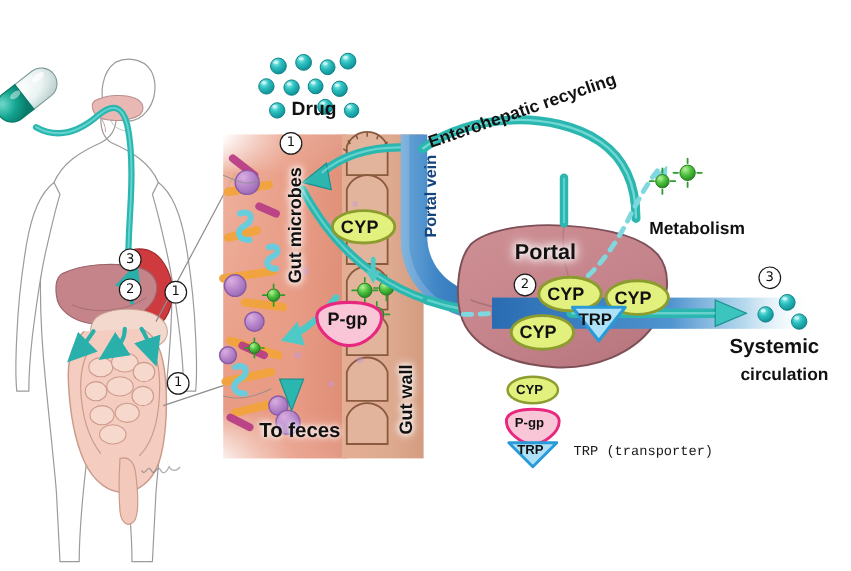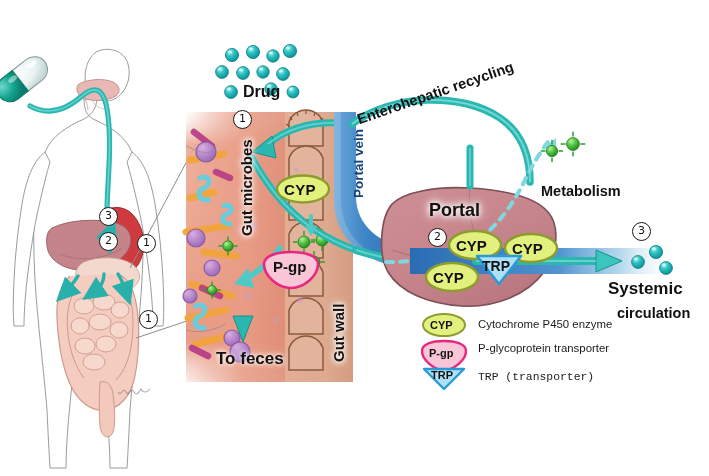--- a/index.html
+++ b/index.html
@@ -483,22 +483,20 @@
   <div class="lbl" style="left:273px;top:258px;font-size:15px;">P-gp</div>
   <div class="lbl" style="left:456px;top:237px;font-size:15px;">CYP</div>
   <div class="lbl" style="left:512px;top:240px;font-size:15px;">CYP</div>
   <div class="lbl" style="left:433px;top:269px;font-size:15px;">CYP</div>
   <div class="lbl" style="left:482px;top:258px;font-size:14px;">TRP</div>
 
   <div class="lbl" style="left:430px;top:319px;font-size:11px;">CYP</div>
   <div class="lbl" style="left:429px;top:347px;font-size:11px;">P-gp</div>
   <div class="lbl" style="left:431px;top:369px;font-size:11px;">TRP</div>
 
-  <div class="legend-text" style="left:478px;top:318px;">Cytochrome P450 enzyme</div>
-  <div class="legend-text" style="left:478px;top:342px;">P-glycoprotein transporter</div>
   <div class="legend-text" style="left:478px;top:371px;font-family:Liberation Mono, monospace;">TRP (transporter)</div>
 
   <div class="numcircle" style="left:99px;top:207px;">3</div>
   <div class="numcircle" style="left:137px;top:234px;">1</div>
   <div class="numcircle" style="left:99px;top:232px;">2</div>
   <div class="numcircle" style="left:139px;top:310px;">1</div>
   <div class="numcircle" style="left:233px;top:110px;">1</div>
   <div class="numcircle" style="left:428px;top:228px;">2</div>
   <div class="numcircle" style="left:632px;top:222px;">3</div>
 

